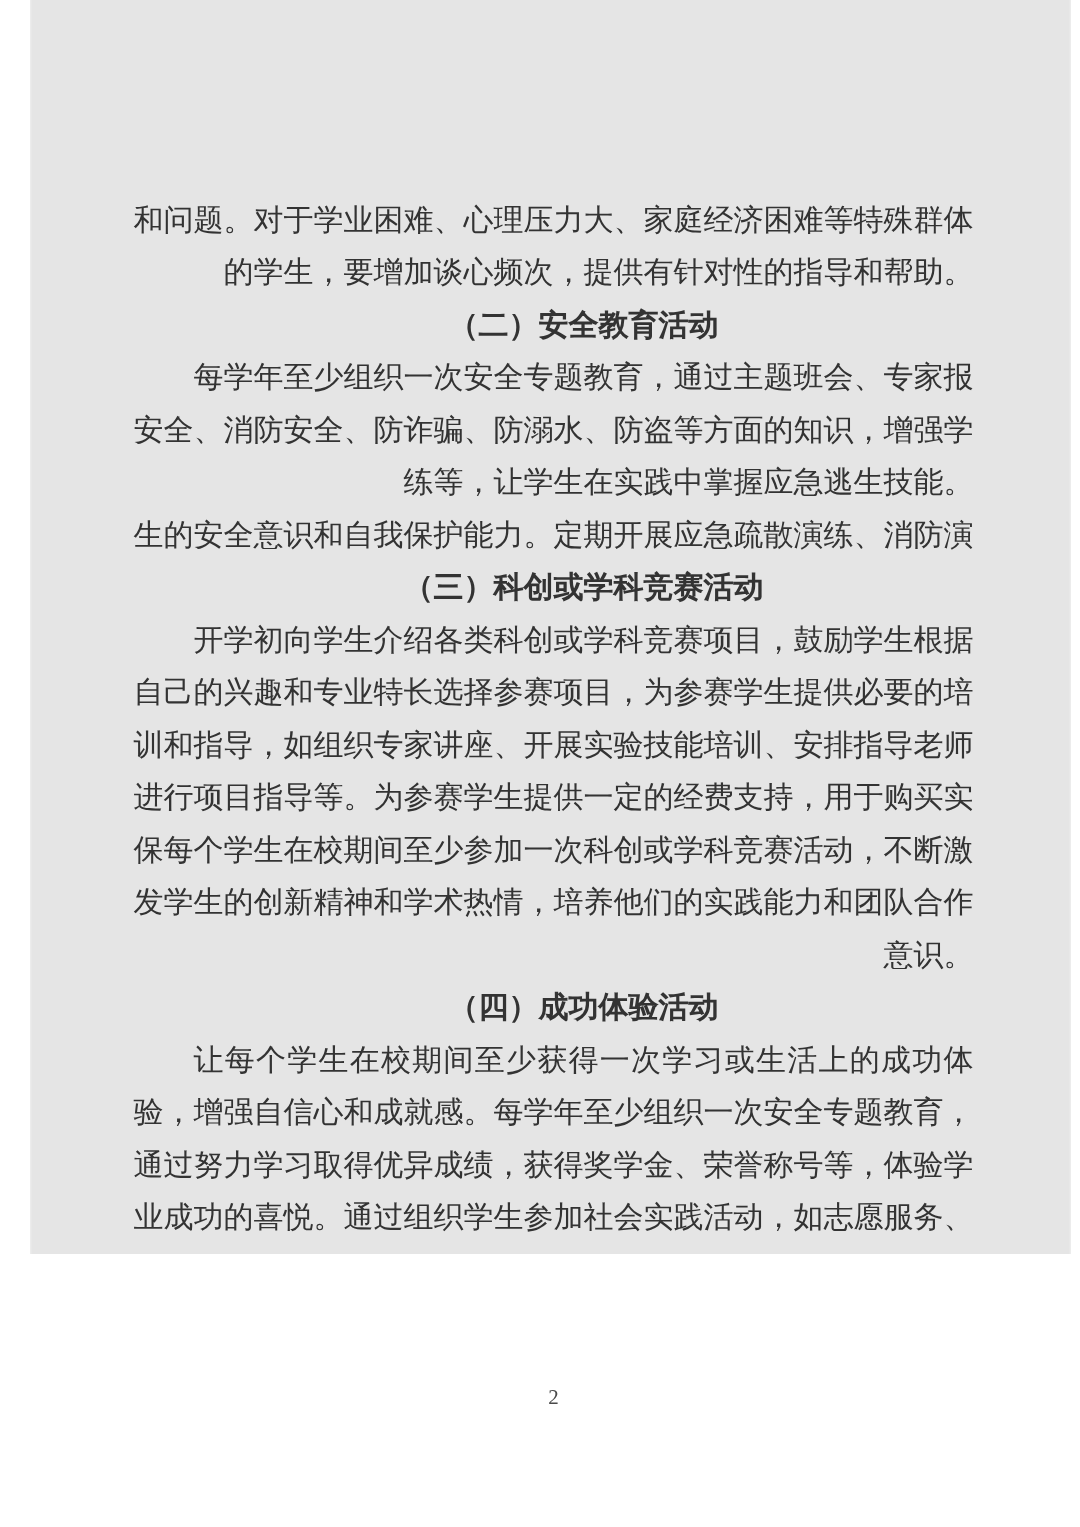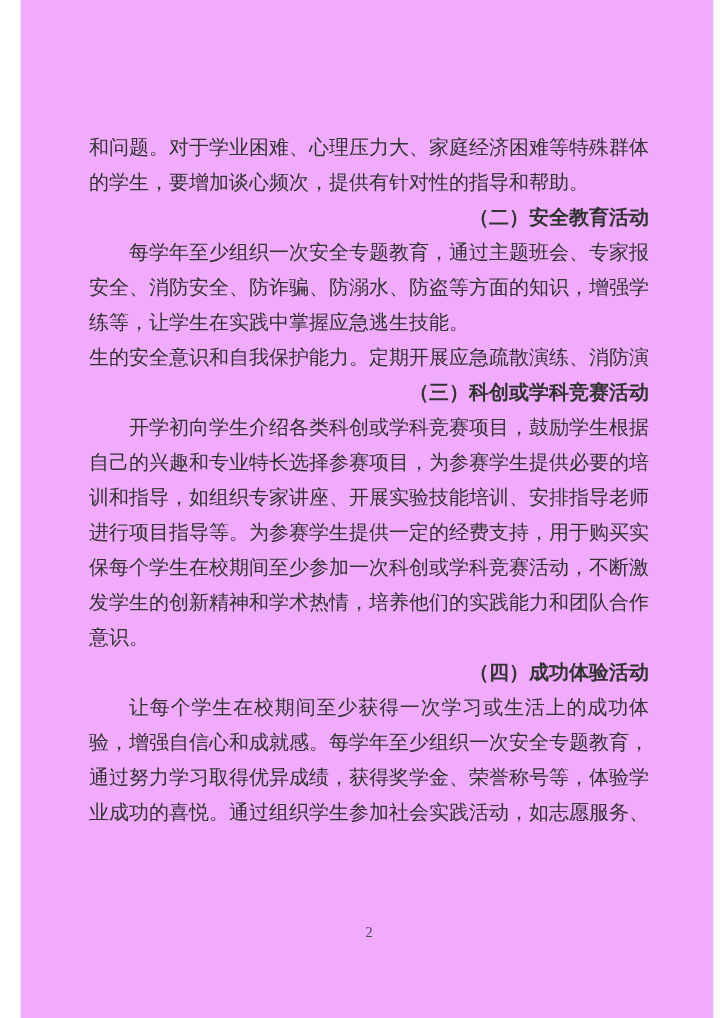--- a/index.html
+++ b/index.html
@@ -13,23 +13,23 @@
     height: 1018px;
     overflow: hidden;
     font-family: "Liberation Serif", "DejaVu Serif", serif;
     color: #333333;
   }
   .page {
     position: absolute;
     left: 20px;
     top: 0;
     width: 694px;
-    height: 1018px;
+    height: 836px;
     box-sizing: border-box;
-    background: #f0abfc;
+    background: #e5e5e5;
     border-left: 1px solid #ececec;
     border-right: 1px solid #ececec;
   }
   .doc-body {
     position: absolute;
     left: 68px;
     top: 130px;
     width: 560px;
   }
   .line {
@@ -38,25 +38,25 @@
     font-size: 20px;
     color: #333333;
     overflow: visible;
   }
   .line.fill {
     text-align: justify;
     text-align-last: justify;
     text-justify: inter-character;
   }
   .line.end {
-    text-align: left;
+    text-align: right;
   }
   .line.heading {
     font-weight: bold;
-    text-align: right;
+    text-align: center;
   }
   .line.indent {
     text-indent: 2em;
   }
   .page-number {
     position: absolute;
     left: 68px;
     top: 924px;
     width: 560px;
     text-align: center;

